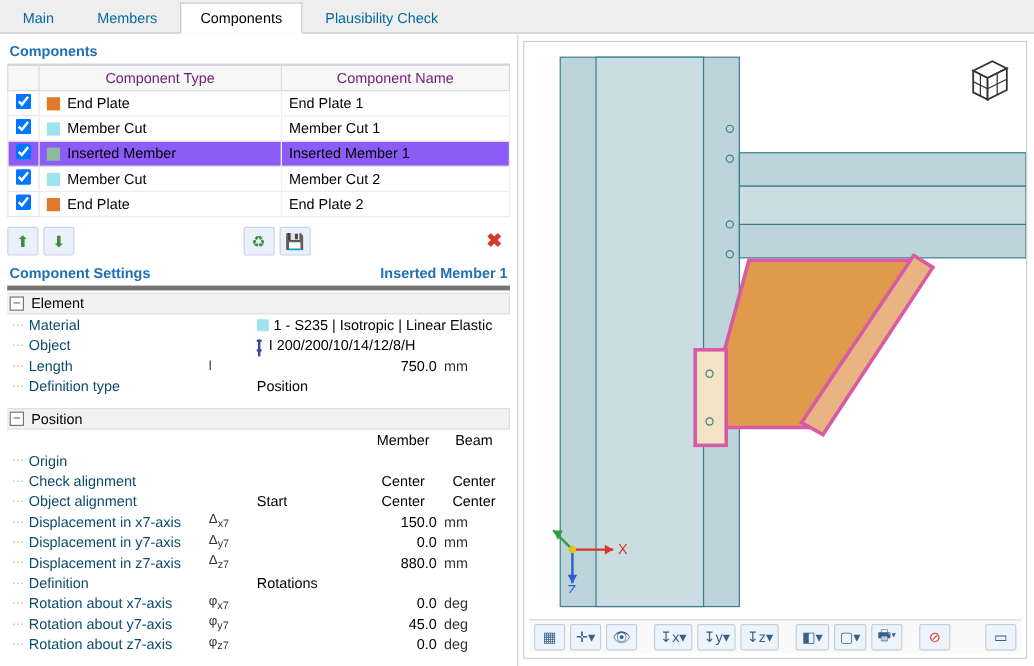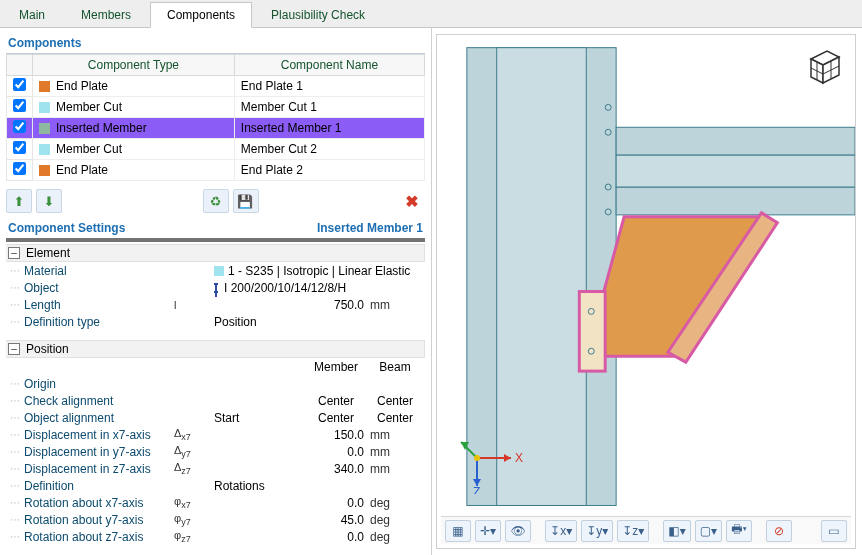--- a/index.html
+++ b/index.html
@@ -19,21 +19,21 @@
   .tabstrip {
     display: flex;
     align-items: end;
     background: #eeeeee;
     border-bottom: 1px solid #c7c7c7;
     height: 28px;
     padding-left: 2px;
   }
   .tab {
     padding: 5px 16px 5px 16px;
-    color: #14532d;
+    color: #0369a1;
     border: 1px solid transparent;
     border-bottom: none;
     margin-right: 2px;
     cursor: default;
   }
   .tab.active {
     background: #fff;
     border-color: #c7c7c7;
     border-bottom: 1px solid #fff;
     margin-bottom: -1px;
@@ -59,21 +59,21 @@
   }
   
   .comp-table {
     border: 0;
     width: 100%;
     border-collapse: collapse;
   }
   .comp-table th {
     background: #f7f7f7;
     font-weight: 400;
-    color: #14532d;
+    color: #701a75;
     border: 1px solid #d9d9d9;
     padding: 3px 6px;
     text-align: center;
   }
   .comp-table td {
     border: 1px solid #eeeeee;
     padding: 2px 6px;
     height: 18px;
   }
   .comp-table td.chkcell { width: 22px; text-align:center; border:1px solid #e6e6e6;}
@@ -370,21 +370,21 @@
         <span class="sym">Δ<sub>y7</sub></span>
         <span></span>
         <span class="c2">0.0</span>
         <span class="unit">mm</span>
       </div>
       <div class="prop-row">
         <span class="dots">⋯</span>
         <span class="label">Displacement in z7-axis</span>
         <span class="sym">Δ<sub>z7</sub></span>
         <span></span>
-        <span class="c2">340.0</span>
+        <span class="c2">880.0</span>
         <span class="unit">mm</span>
       </div>
       <div class="prop-row">
         <span class="dots">⋯</span>
         <span class="label">Definition</span>
         <span></span>
         <span class="c1">Rotations</span>
         <span></span>
           <span></span>
       </div>

